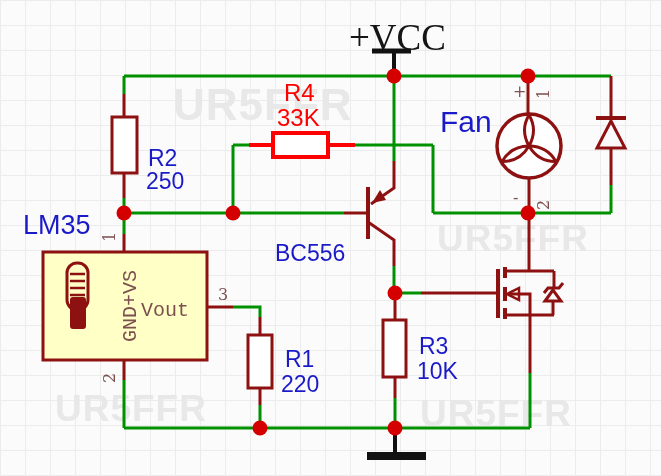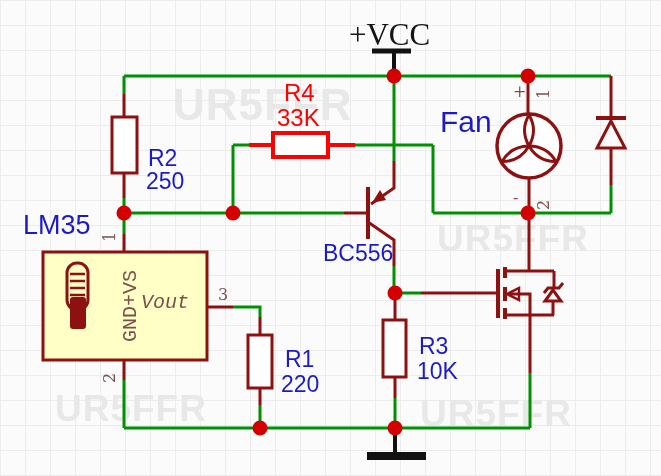--- a/index.html
+++ b/index.html
@@ -21,21 +21,21 @@
     font-family:"Liberation Sans",sans-serif;
     user-select:none;
   }
   #schematic-svg{position:absolute;left:0;top:0;z-index:2;}
   .lbl{position:absolute;z-index:3;line-height:1;white-space:nowrap;}
   .ref{color:var(--c-label,#1a1ac8);font-size:23px;}
   .ref-red{color:var(--c-highlight,#ff0000);font-size:24px;}
   .pin-txt{color:var(--c-pin_text,#7d5050);font-family:"DejaVu Serif",serif;font-size:16px;}
   .pin-rot{transform:rotate(-90deg);transform-origin:center center;}
   .mono-pin{color:var(--c-pin_text,#7d5050);font-family:"Liberation Mono",monospace;font-size:20px;}
-  .vcc-txt{color:var(--c-power_text,#151515);font-family:"Liberation Serif",serif;font-size:31px;}
+  .vcc-txt{color:var(--c-power_text,#151515);font-family:"Liberation Serif",serif;font-size:37px;}
 </style>
 </head>
 <body>
 
 <div id="canvas">
 
   <div class="wm" style="left:173px;top:80px;font-size:44px;">UR5FFR</div>
   <div class="wm" style="left:437px;top:218px;font-size:37px;">UR5FFR</div>
   <div class="wm" style="left:55px;top:388px;font-size:37px;">UR5FFR</div>
   <div class="wm" style="left:420px;top:393px;font-size:37px;">UR5FFR</div>
@@ -191,30 +191,30 @@
   <div class="lbl ref-red" style="left:284px;top:81px;text-align:right;">R4</div>
   <div class="lbl ref-red" style="left:277px;top:106px;">33K</div>
 
   <div class="lbl ref" style="left:440px;top:107px;font-size:30px;">Fan</div>
 
   <div class="lbl ref" style="left:148px;top:135px;margin-top:12px;">R2</div>
   <div class="lbl ref" style="left:146px;top:162px;margin-top:8px;">250</div>
 
   <div class="lbl ref" style="left:23px;top:212px;font-size:27px;">LM35</div>
 
-  <div class="lbl ref" style="left:275px;top:242px;padding-left:48px;">BC556</div>
+  <div class="lbl ref" style="left:275px;top:242px;">BC556</div>
 
   <div class="lbl ref" style="left:285px;top:348px;">R1</div>
   <div class="lbl ref" style="left:281px;top:373px;">220</div>
 
   <div class="lbl ref" style="left:419px;top:335px;">R3</div>
   <div class="lbl ref" style="left:417px;top:360px;text-align:right;">10K</div>
 
   <div class="lbl mono-pin pin-rot" style="left:89px;top:296px;width:84px;text-align:center;">GND+VS</div>
-  <div class="lbl mono-pin" style="left:141px;top:293px;font-style:italic;">Vout</div>
+  <div class="lbl mono-pin" style="left:141px;top:301px;">Vout</div>
 
   <div class="lbl pin-txt pin-rot" style="left:105px;top:229px;">1</div>
   <div class="lbl pin-txt pin-rot" style="left:105px;top:370px;">2</div>
   <div class="lbl pin-txt" style="left:218px;top:287px;">3</div>
 
   <div class="lbl pin-txt" style="left:513px;top:84px;">+</div>
   <div class="lbl pin-txt pin-rot" style="left:539px;top:86px;">1</div>
   <div class="lbl pin-txt" style="left:513px;top:190px;">-</div>
   <div class="lbl pin-txt pin-rot" style="left:539px;top:197px;">2</div>
 

